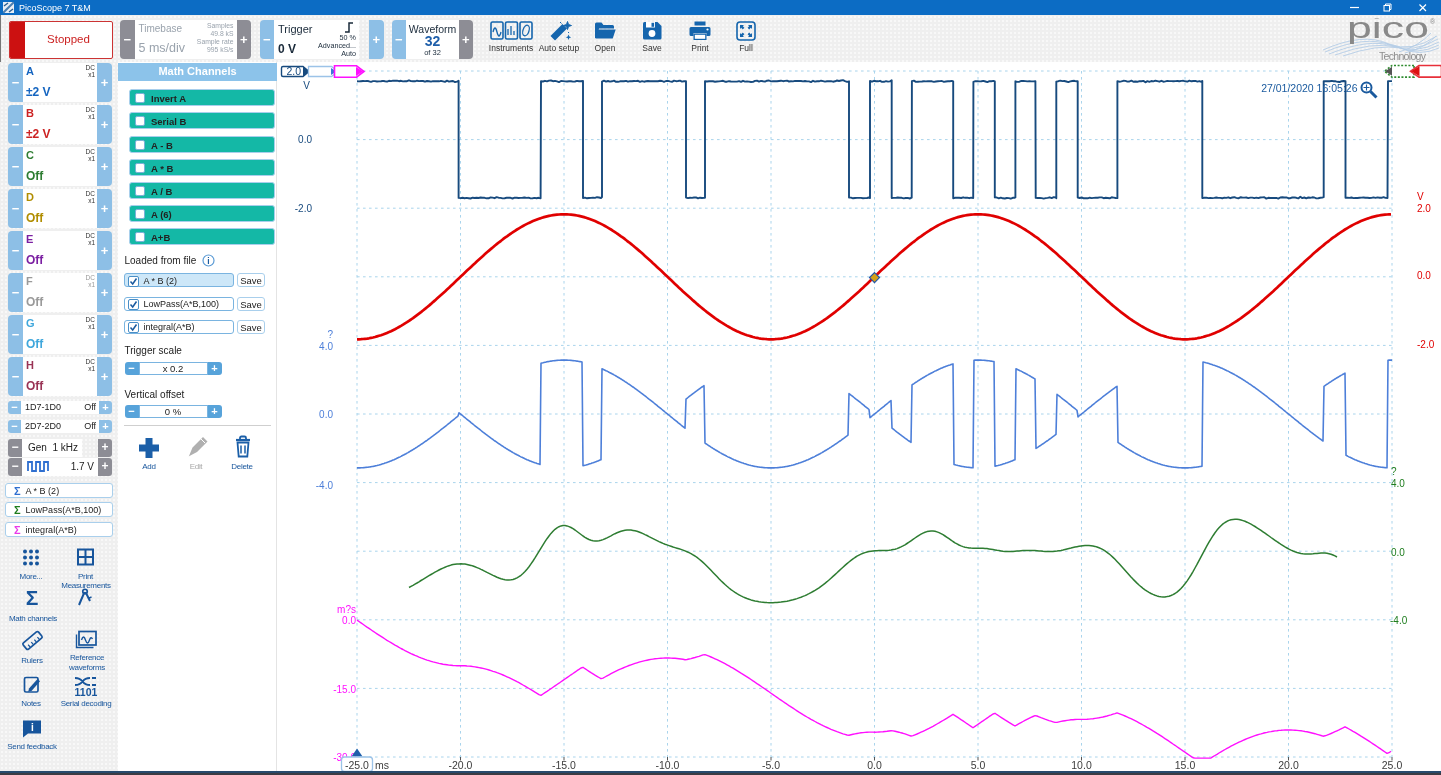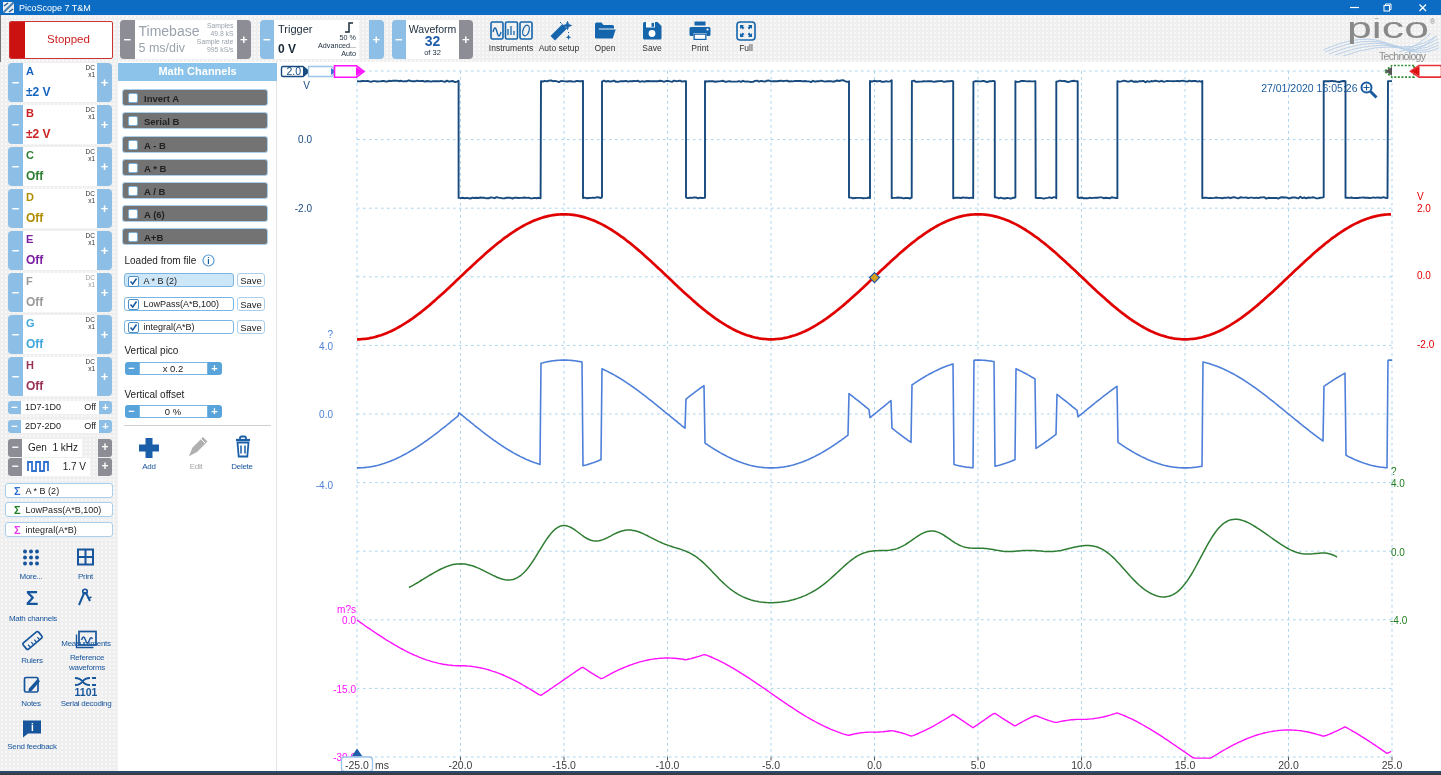--- a/index.html
+++ b/index.html
@@ -13,21 +13,21 @@
 .chminus{position:absolute;left:0;top:0;width:15px;height:100%;background:#8dbfe6;border-radius:4px 0 0 4px;color:#fff;text-align:center}
 .chplus{position:absolute;right:0;top:0;width:15px;height:100%;background:#8dbfe6;border-radius:0 4px 4px 0;color:#fff;text-align:center}
 .chmid{position:absolute;left:15px;right:15px;top:0;bottom:0;background:#fff}
 .pm{font-size:13px;font-weight:bold;line-height:39px}
 .chname{position:absolute;left:3px;top:2px;font-size:11px;font-weight:bold}
 .chdc{position:absolute;right:2px;top:2px;font-size:6.5px;color:#333;text-align:right;line-height:6.5px}
 .chvolt{position:absolute;left:3px;bottom:3px;font-size:12px;font-weight:bold}
 .srow{position:absolute;left:5px;width:108px;height:15px;background:#fff;border:1px solid #a9cfec;border-radius:3px;font-size:9px;color:#222}
 .sig{font-weight:bold;font-size:11px;vertical-align:-1px}
 .iconlbl{position:absolute;font-size:8px;letter-spacing:-0.3px;color:#17559c;text-align:center;white-space:nowrap}
-.cbrow{position:absolute;left:4px;width:146px;height:17px;border:1px solid #a9cfec;border-radius:3px;background:#737373}
+.cbrow{position:absolute;left:11px;width:146px;height:17px;border:1px solid #a9cfec;border-radius:3px;background:#14b8a6}
 .cbox{position:absolute;left:5px;top:3px;width:10px;height:10px;border:1px solid #7ab1d8;border-radius:2px;background:#fff}
 .cblbl{position:absolute;left:21px;top:3px;font-size:9.5px;font-weight:bold;color:#222}
 .ldrow{position:absolute;left:5.5px;width:110px;height:14px;border:1px solid #7ab4e0;border-radius:3px;background:#fff}
 .ldlbl{position:absolute;left:19px;top:1.5px;font-size:9px;color:#222}
 .savebtn{position:absolute;left:119px;width:28px;height:14px;border:1px solid #a9cfec;border-radius:3px;background:#fff;font-size:9.5px;color:#222;text-align:center;line-height:13px}
 .numctl{position:absolute;left:6.5px;width:97px;height:13px}
 .numbtn{position:absolute;top:0;width:14px;height:13px;background:#57a3da;color:#fff;text-align:center;font-size:11px;font-weight:bold;line-height:12px}
 .numfld{position:absolute;left:14px;width:69px;height:13px;border:1px solid #7ab4e0;background:#fff;font-size:9.5px;color:#222;text-align:center;line-height:12px}
 .tb-seg{position:absolute;top:4.5px;height:39px}
 .graylbl{color:#9aa3ad}
@@ -53,21 +53,21 @@
 <div class="abs" id="toolbar">
 
  <div class="abs" style="left:8px;top:6px;width:104px;height:38px;background:#fff;border:1.5px solid #cc3333;border-radius:2px;overflow:hidden">
    <div class="abs" style="left:0;top:0;width:15px;height:38px;background:#cc1111"></div>
    <div class="abs" style="left:15px;top:0;right:0;bottom:0;text-align:center;line-height:35px;color:#cc2222;font-size:11.5px">Stopped</div>
  </div>
 
  <div class="tb-seg" style="left:119px;width:131px">
   <div class="abs" style="left:0;top:0;width:14.5px;height:39px;background:#8d8d95;border-radius:4px 0 0 4px;color:#fff;text-align:center"><span class="pm">−</span></div>
   <div class="abs" style="left:14.5px;top:0;width:102px;height:39px;background:#fff">
-    <span class="abs graylbl" style="left:4px;top:3px;font-size:14px">Timebase</span>
+    <span class="abs graylbl" style="left:4px;top:3px;font-size:10px">Timebase</span>
     <span class="abs graylbl" style="left:4px;bottom:4px;font-size:12.5px">5 ms/div</span>
     <div class="abs graylbl" style="right:3px;top:2px;font-size:6.8px;text-align:right;line-height:8.3px">Samples<br>49.8 kS<br>Sample rate<br>995 kS/s</div>
   </div>
   <div class="abs" style="left:116.5px;top:0;width:14.5px;height:39px;background:#8d8d95;border-radius:0 4px 4px 0;color:#fff;text-align:center"><span class="pm">+</span></div>
  </div>
 
  <div class="tb-seg" style="left:258.5px;width:124px">
   <div class="abs" style="left:0;top:0;width:14.5px;height:39px;background:#8dbfe6;border-radius:4px 0 0 4px;color:#fff;text-align:center"><span class="pm">−</span></div>
   <div class="abs" style="left:14.5px;top:0;width:85px;height:39px;background:#fff">
     <span class="abs" style="left:4px;top:3px;font-size:11px;color:#1a2a3a">Trigger</span>
@@ -251,21 +251,21 @@
 <div class="abs" style="left:8px;top:377.0px;width:104px;height:18px">
  <div class="abs" style="left:0;top:0;width:14px;height:18px;background:#8d8d95;border-radius:3px 0 0 3px;color:#fff;text-align:center;font-size:12px;font-weight:bold;line-height:17px">−</div>
  <div class="abs" style="left:14px;top:0;width:60px;height:18px;background:#fff">
         <span class="abs" style="left:6px;top:3px;font-size:10px;color:#222">Gen</span>
         <span class="abs" style="right:4px;top:3px;font-size:10px;color:#222">1 kHz</span>
       </div>
  <div class="abs" style="left:90px;top:0;width:14px;height:18px;background:#8d8d95;border-radius:0 3px 3px 0;color:#fff;text-align:center;font-size:12px;font-weight:bold;line-height:17px">+</div>
 </div>
 <div class="abs" style="left:8px;top:395.5px;width:104px;height:18px">
  <div class="abs" style="left:0;top:0;width:14px;height:18px;background:#8d8d95;border-radius:3px 0 0 3px;color:#fff;text-align:center;font-size:12px;font-weight:bold;line-height:17px">−</div>
- <div class="abs" style="left:14px;top:0;width:68px;height:18px;background:#fff">
+ <div class="abs" style="left:14px;top:0;width:76px;height:18px;background:#fff">
         <svg class="abs" style="left:5px;top:2.5px" width="25" height="13">
           <path d="M1 11 V2 h4 V11 h4 V2 h4 V11 h4 V2 h4 V11" stroke="#2f6fd0" stroke-width="1.8" fill="none"></path>
         </svg>
         <span class="abs" style="right:4px;top:3px;font-size:10px;color:#222">1.7 V</span>
       </div>
  <div class="abs" style="left:90px;top:0;width:14px;height:18px;background:#8d8d95;border-radius:0 3px 3px 0;color:#fff;text-align:center;font-size:12px;font-weight:bold;line-height:17px">+</div>
 </div>
 <div class="srow" style="top:421.0px">
       <span class="abs" style="left:8px;top:1px"><span class="sig" style="color:#2f6fd0">Σ</span>&nbsp;&nbsp;A * B (2)</span>
     </div>
@@ -323,21 +323,21 @@
   <path d="M92 136 h4 m-4 7 h4"></path>
  </g>
  <text x="86" y="153.5" font-size="10.5" font-weight="bold" fill="#17559c" text-anchor="middle">1101</text>
 
  <path d="M23 178.5 h18 v13 h-13 l-5 4 v-4 Z" fill="#17559c"></path>
  <text x="32.5" y="189" font-size="10" font-weight="bold" fill="#fff" text-anchor="middle">i</text>
 </svg>
 <div class="iconlbl" style="left:-24px;top:509.5px;width:110px">More...</div>
 <div class="iconlbl" style="left:30.5px;top:509.5px;width:110px">Print</div>
 <div class="iconlbl" style="left:-22px;top:551.5px;width:110px">Math channels</div>
-<div class="iconlbl" style="left:31px;top:577px;width:110px">Measurements</div>
+<div class="iconlbl" style="left:31px;top:519px;width:110px">Measurements</div>
 <div class="iconlbl" style="left:-23px;top:594px;width:110px">Rulers</div>
 <div class="iconlbl" style="left:32px;top:590.5px;width:110px">Reference</div>
 <div class="iconlbl" style="left:32px;top:600.5px;width:110px">waveforms</div>
 <div class="iconlbl" style="left:-24px;top:637px;width:110px">Notes</div>
 <div class="iconlbl" style="left:31px;top:637px;width:110px">Serial decoding</div>
 <div class="iconlbl" style="left:-23px;top:679.5px;width:110px">Send feedback</div>
   </div>
 
 <div class="abs" id="mathpanel">
     <div class="abs" style="left:0;top:1px;width:159px;height:17.5px;background:#8cc3ea;color:#fff;font-size:11px;font-weight:bold;text-align:center;line-height:17px">Math Channels</div>
@@ -391,21 +391,21 @@
     </div>
 <div class="savebtn" style="top:234.9px">Save</div>
 <div class="ldrow" style="top:257.9px;background:#fff">
       <svg class="abs" style="left:3px;top:1.5px" width="11" height="11">
         <rect x="0.5" y="0.5" width="10" height="10" rx="1.5" fill="#fff" stroke="#4a8fc7"></rect>
         <path d="M2.5 5.5 l2.2 2.5 L8.5 2.5" stroke="#1a5a9e" stroke-width="1.5" fill="none"></path>
       </svg>
       <span class="ldlbl">integral(A*B)</span>
     </div>
 <div class="savebtn" style="top:257.9px">Save</div>
-<span class="abs" style="left:6.5px;top:283px;font-size:10px;color:#222">Vertical pico</span>
+<span class="abs" style="left:6.5px;top:283px;font-size:10px;color:#222">Trigger scale</span>
 <div class="numctl" style="top:300px">
       <div class="numbtn" style="left:0;border-radius:3px 0 0 3px">−</div>
       <div class="numfld">x 0.2</div>
       <div class="numbtn" style="left:83px;border-radius:0 3px 3px 0">+</div>
     </div>
 <span class="abs" style="left:6.5px;top:326.5px;font-size:10px;color:#222">Vertical offset</span>
 <div class="numctl" style="top:343px">
       <div class="numbtn" style="left:0;border-radius:3px 0 0 3px">−</div>
       <div class="numfld">0 %</div>
       <div class="numbtn" style="left:83px;border-radius:0 3px 3px 0">+</div>

